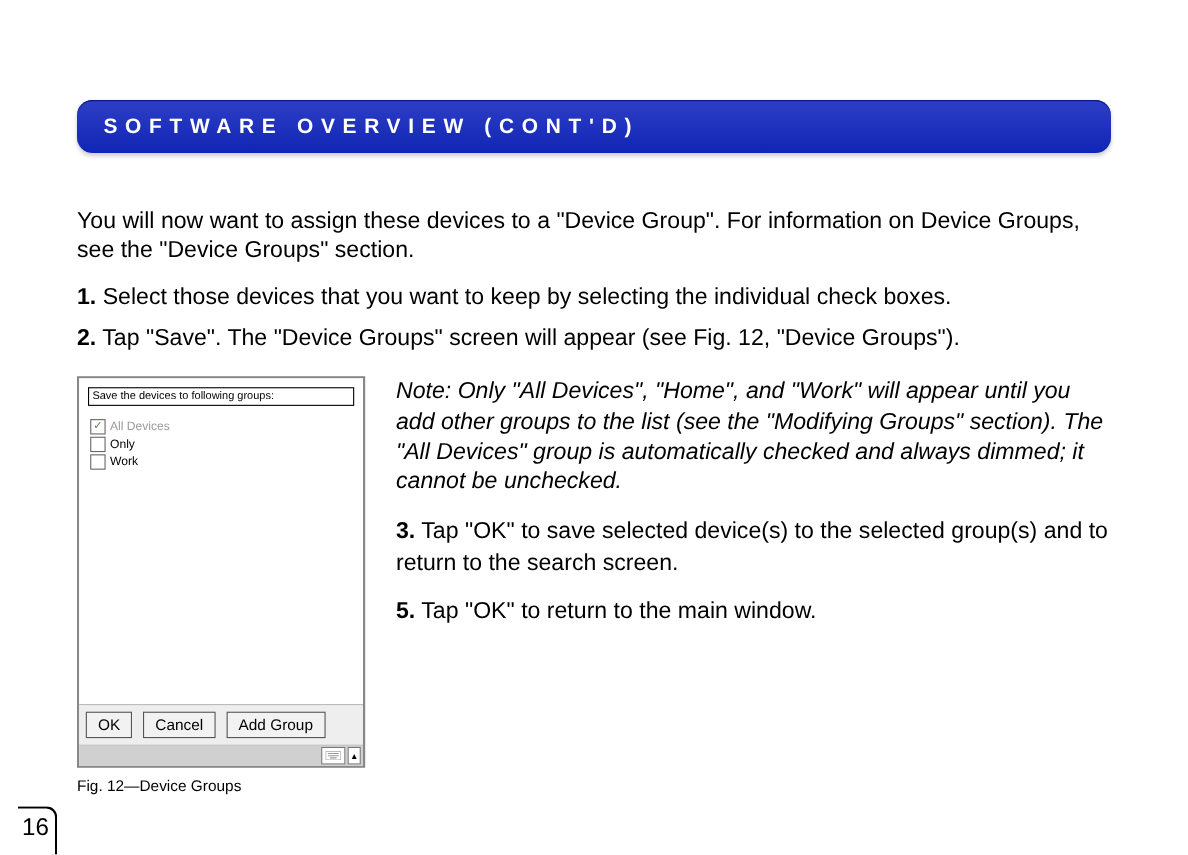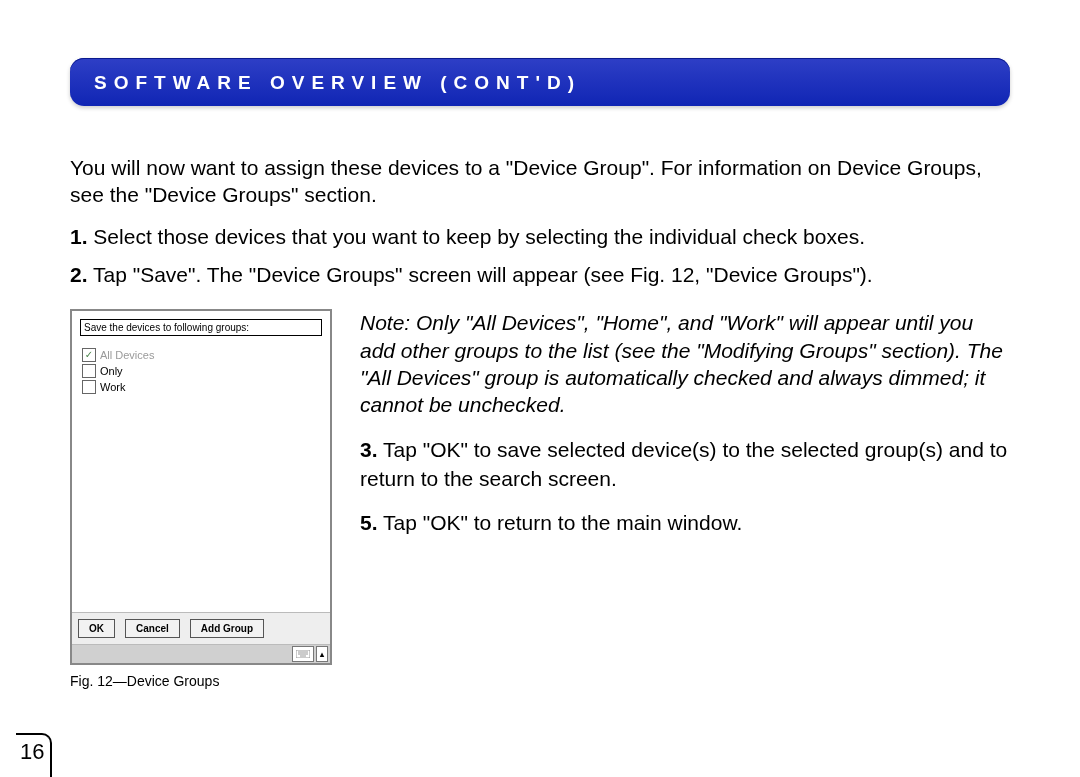--- a/index.html
+++ b/index.html
@@ -17,20 +17,21 @@
     height: 777px;
     box-sizing: border-box;
     padding: 58px 70px 0 70px;
   }
   .section-title-bar {
     background: linear-gradient(#2e3fc6, #1025b4);
     border-radius: 14px;
     padding: 14px 24px 12px 24px;
     color: #fff;
     box-shadow: 0 1px 0 #0b1a8e inset, 0 2px 4px rgba(0,0,0,0.2);
+    margin-top: 33px;
   }
   .section-title-bar span {
     font-weight: 700;
     font-size: 19px;
     letter-spacing: 7px;
     text-transform: uppercase;
   }
   .body-text {
     margin-top: 48px;
     font-size: 21px;
@@ -126,22 +127,22 @@
     gap: 10px;
     padding: 6px 6px;
     border-top: 1px solid #bbb;
     border-bottom: 1px solid #bbb;
     background: #eee;
     font-family: Tahoma, sans-serif;
   }
   .pda-btnbar .btn {
     border: 1px solid #555;
     background: #f2f2f2;
-    font-size: 10px;
-    font-weight: 700;
+    font-size: 14px;
+    font-weight: 400;
     padding: 3px 10px;
   }
   .pda-sip {
     height: 18px;
     background: #d0d0d0;
     display: flex;
     justify-content: flex-end;
     align-items: center;
     padding-right: 2px;
     gap: 2px;

